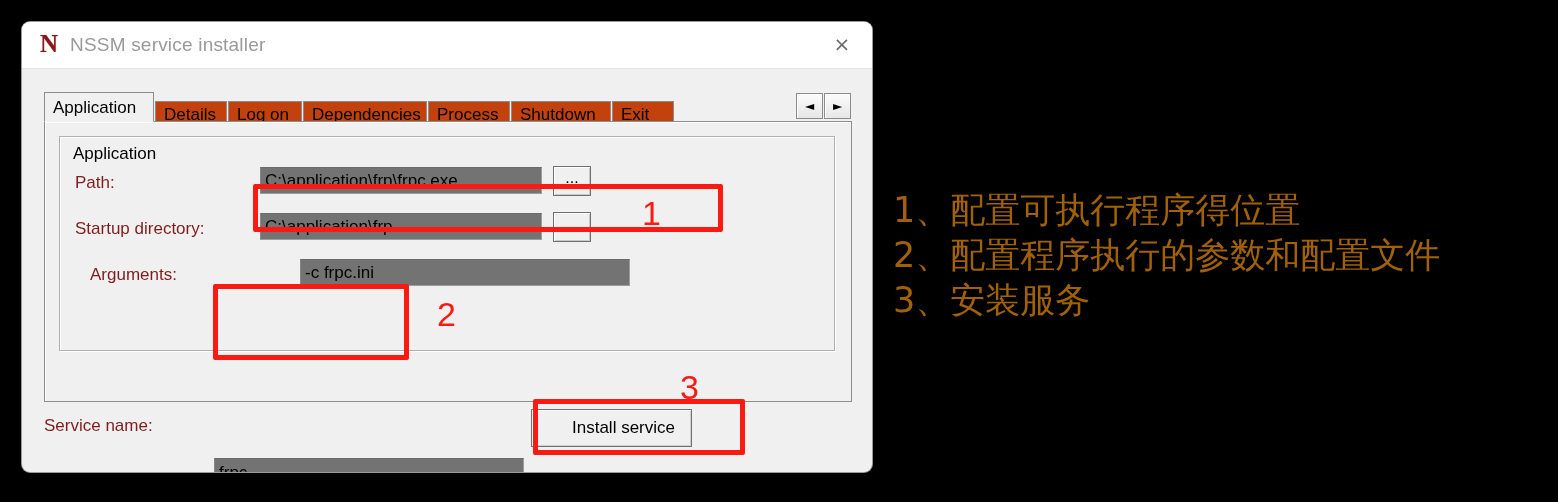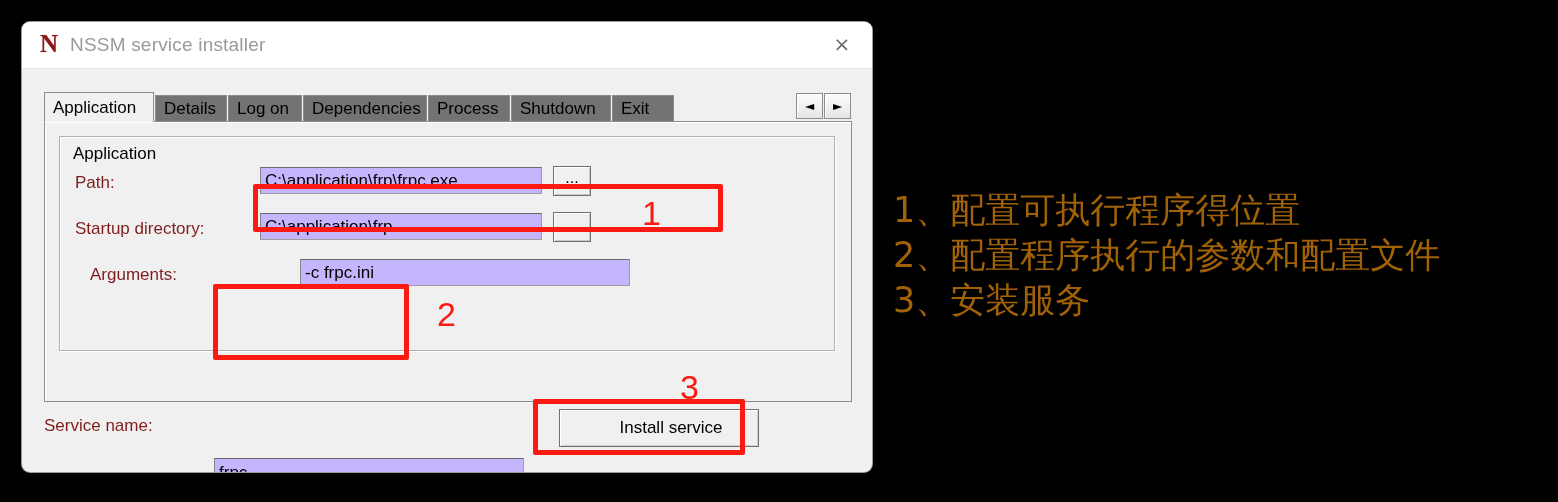--- a/index.html
+++ b/index.html
@@ -85,23 +85,23 @@
     height: 310px;
   }
   #tabstrip {
     position: absolute;
     left: 0; top: 0;
     height: 30px;
     width: 808px;
   }
   .tab {
     position: absolute;
-    top: 3px;
+    top: 9px;
     height: 38px;
-    background: #737373;
+    background: #c2410c;
     border: 1px solid #8c8c8c;
     border-bottom: none;
     font-size: 17px;
     line-height: 25px;
     color: #000;
     padding: 0 8px;
     white-space: nowrap;
     box-sizing: border-box;
     font-family: "Liberation Sans", sans-serif;
   }
@@ -174,21 +174,21 @@
   
   .flabel {
     position: absolute;
     font-size: 17px;
     line-height: 20px;
     color: #7f1d1d;
     white-space: nowrap;
   }
   .tbox {
     position: absolute;
-    background: #c4b5fd;
+    background: #737373;
     border: 1px solid #9d9d9d;
     border-top-color: #6b6b6b;
     border-left-color: #868686;
     box-sizing: border-box;
     height: 27px;
     font-size: 17px;
     line-height: 25px;
     color: #000;
     padding-left: 4px;
     white-space: nowrap;
@@ -298,21 +298,21 @@
       <div class="browse" style="left:508px; top:90px;">...</div>
 
       <div class="flabel" style="left:45px;  top:143px;">Arguments:</div>
       <div class="tbox" style="left:215px; top:137px; width:330px;margin-left:40px;">-c frpc.ini</div>
 
     </div>
   </div>
 
   <div class="flabel" style="left:22px; top:394px;">Service name:</div>
   <div class="tbox" style="left:192px; top:389px; width:310px; height:30px; line-height:28px;margin-top:47px;">frpc</div>
-  <div class="btn" style="left:537px; top:387px; width:200px;padding-left:24px;">Install service</div>
+  <div class="btn" style="left:509px; top:387px; width:161px;padding-left:24px;">Install service</div>
 
 </div>
 
 <div class="redbox" style="left:253px; top:184px; width:470px; height:48px;"></div>
 <div class="rednum" style="left:642px; top:196px;">1</div>
 
 <div class="redbox" style="left:213px; top:284px; width:196px; height:76px;"></div>
 <div class="rednum" style="left:437px; top:297px;">2</div>
 
 <div class="redbox" style="left:533px; top:399px; width:212px; height:56px;"></div>

